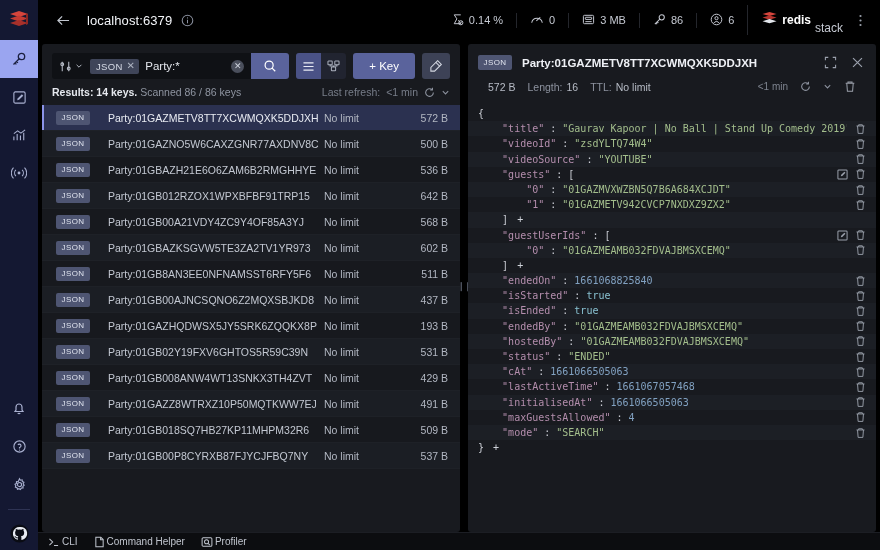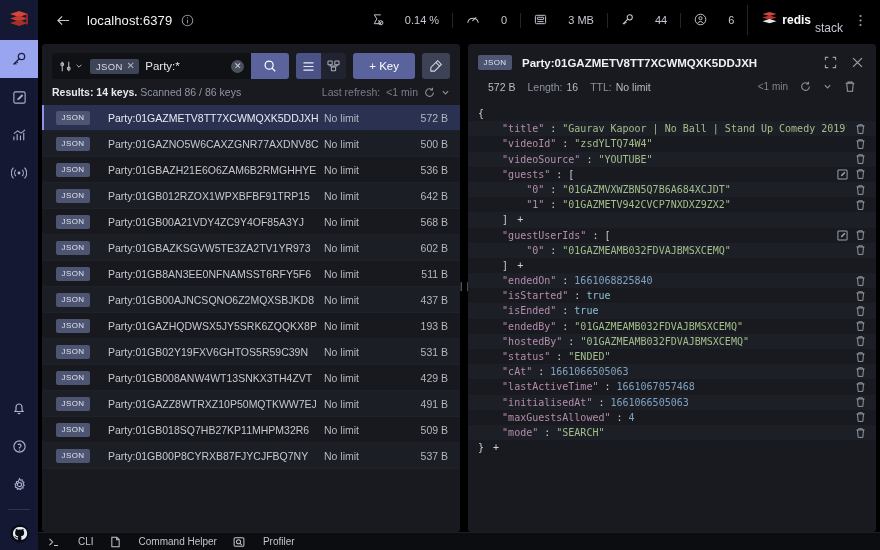--- a/index.html
+++ b/index.html
@@ -36,21 +36,21 @@
   .topbar {
     height:40px; background:#000; display:flex; align-items:center;
     padding:0 10px 0 14px; flex:0 0 40px;
   }
   .back-arrow { color:#c2c7d0; cursor:pointer; display:flex; align-items:center; padding:4px; }
   .db-name { font-size:13px; color:#f2f4f8; margin-left:12px; letter-spacing:.1px; }
   .info-icon { margin-left:9px; color:#8b91a0; display:flex; align-items:center; cursor:pointer; }
   .top-spacer { flex:1; }
   .metrics { display:flex; align-items:center; height:100%; }
   .metric {
-    display:flex; align-items:center; gap:21px; color:#c6cad3;
+    display:flex; align-items:center; gap:5px; color:#c6cad3;
     font-size:11px; padding:0 13px; white-space:nowrap; cursor:default;
   }
   .metric + .metric { border-left:1px solid #24262c; }
   .brand {
     display:flex; align-items:center; gap:4px; padding:0 8px 0 13px;
     border-left:1px solid #24262c; font-size:12px; white-space:nowrap;
   }
   .brand b { color:#fff; font-weight:bold; }
   .brand span.lt { color:#c6cad3;margin-top:16px; }
   .kebab { color:#9aa0ab; padding:2px 4px; cursor:pointer; display:flex; align-items:center; }
@@ -178,21 +178,21 @@
   .jpun { color:#c9ccd3; }
   .jacts { display:flex; align-items:center; gap:7px; flex:0 0 auto; padding-left:8px; }
   .trash, .editp { color:#9aa0ab; cursor:pointer; display:flex; align-items:center; }
   .plus { color:#cfd3da; padding-left:3px; }
 
   
   .bottom {
     height:18px; flex:0 0 18px; background:#0c0d10; display:flex; align-items:center;
     gap:16px; padding:0 10px; border-top:1px solid #1c1e24;
   }
-  .bitem { display:flex; align-items:center; gap:18px; font-size:10px; color:#c0c5ce; cursor:pointer; }
+  .bitem { display:flex; align-items:center; gap:2px; font-size:10px; color:#c0c5ce; cursor:pointer; }
   .bitem svg { display:block; }
 </style>
 </head>
 <body>
 
 <div class="app">
 
   <div class="rail">
     <div class="rail-logo">
       <svg width="22" height="20" viewBox="0 0 22 20">
@@ -308,21 +308,21 @@
           </span>
           <span>3 MB</span>
         </div>
         <div class="metric">
           <span>
             <svg width="13" height="13" viewBox="0 0 14 14" fill="none" stroke="currentColor" stroke-width="1.1">
               <circle cx="9.4" cy="4.7" r="2.8"></circle>
               <path d="M7.4 6.7 L2 12.1 M3.3 10.8 L4.5 12 M4.6 9.5 L5.8 10.7"></path>
             </svg>
           </span>
-          <span>44</span>
+          <span>86</span>
         </div>
         <div class="metric">
           <span>
             <svg width="13" height="13" viewBox="0 0 14 14" fill="none" stroke="currentColor" stroke-width="1.05">
               <circle cx="7" cy="7" r="5.7"></circle>
               <circle cx="7" cy="5.6" r="1.7"></circle>
               <path d="M4 11 A3.4 3.4 0 0 1 10 11"></path>
             </svg>
           </span>
           <span>6</span>

